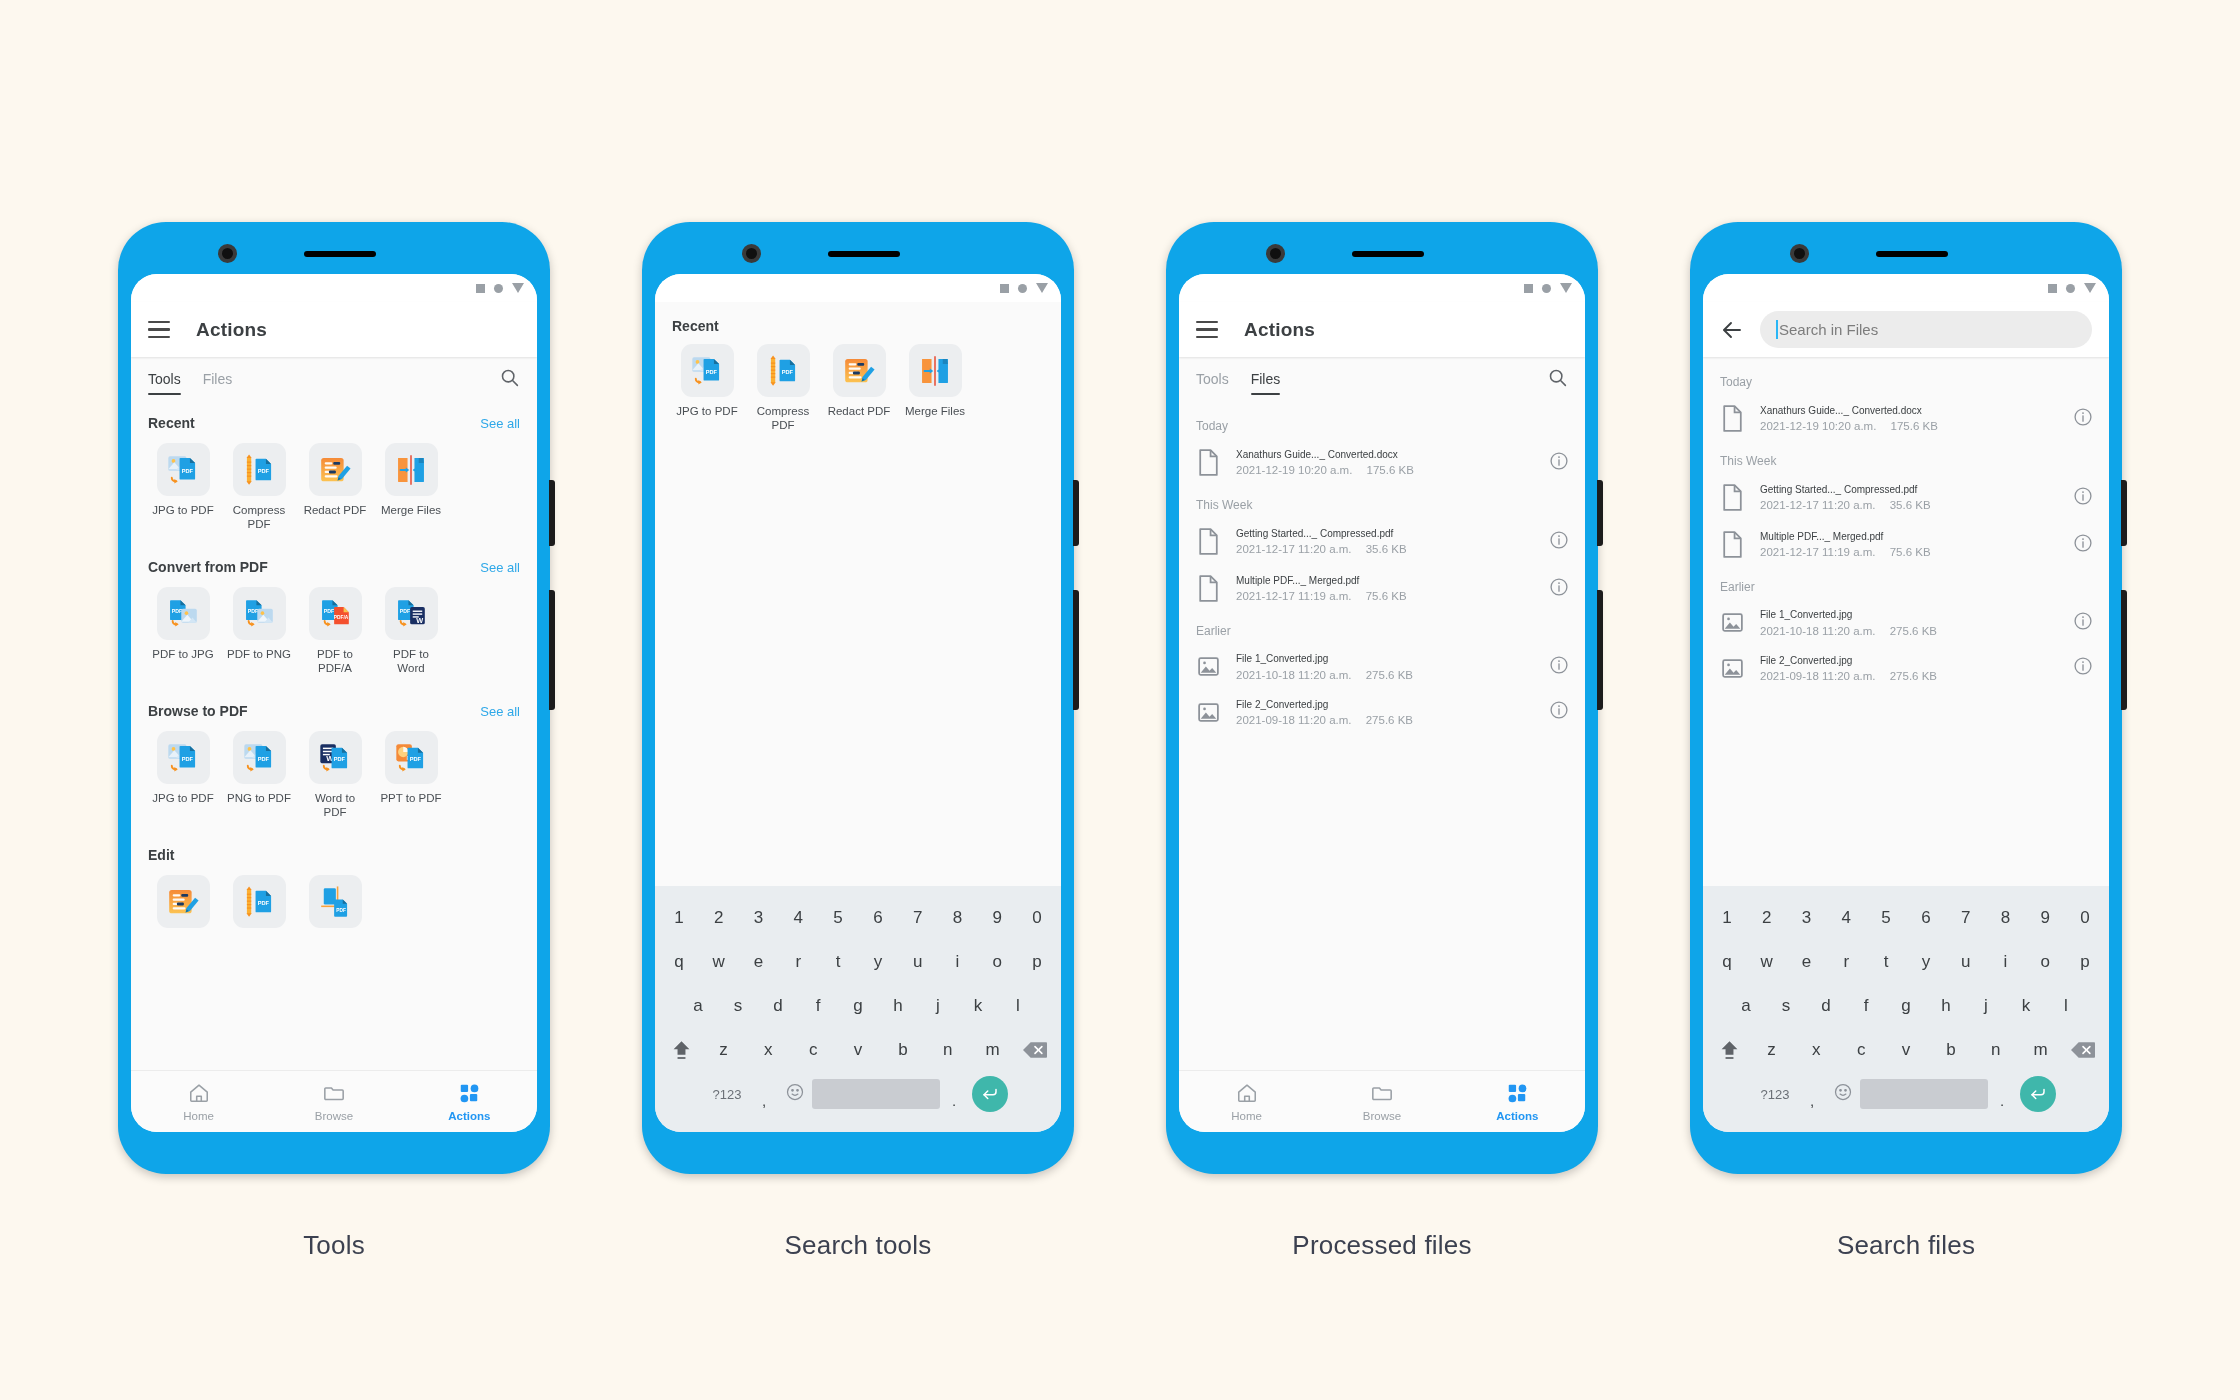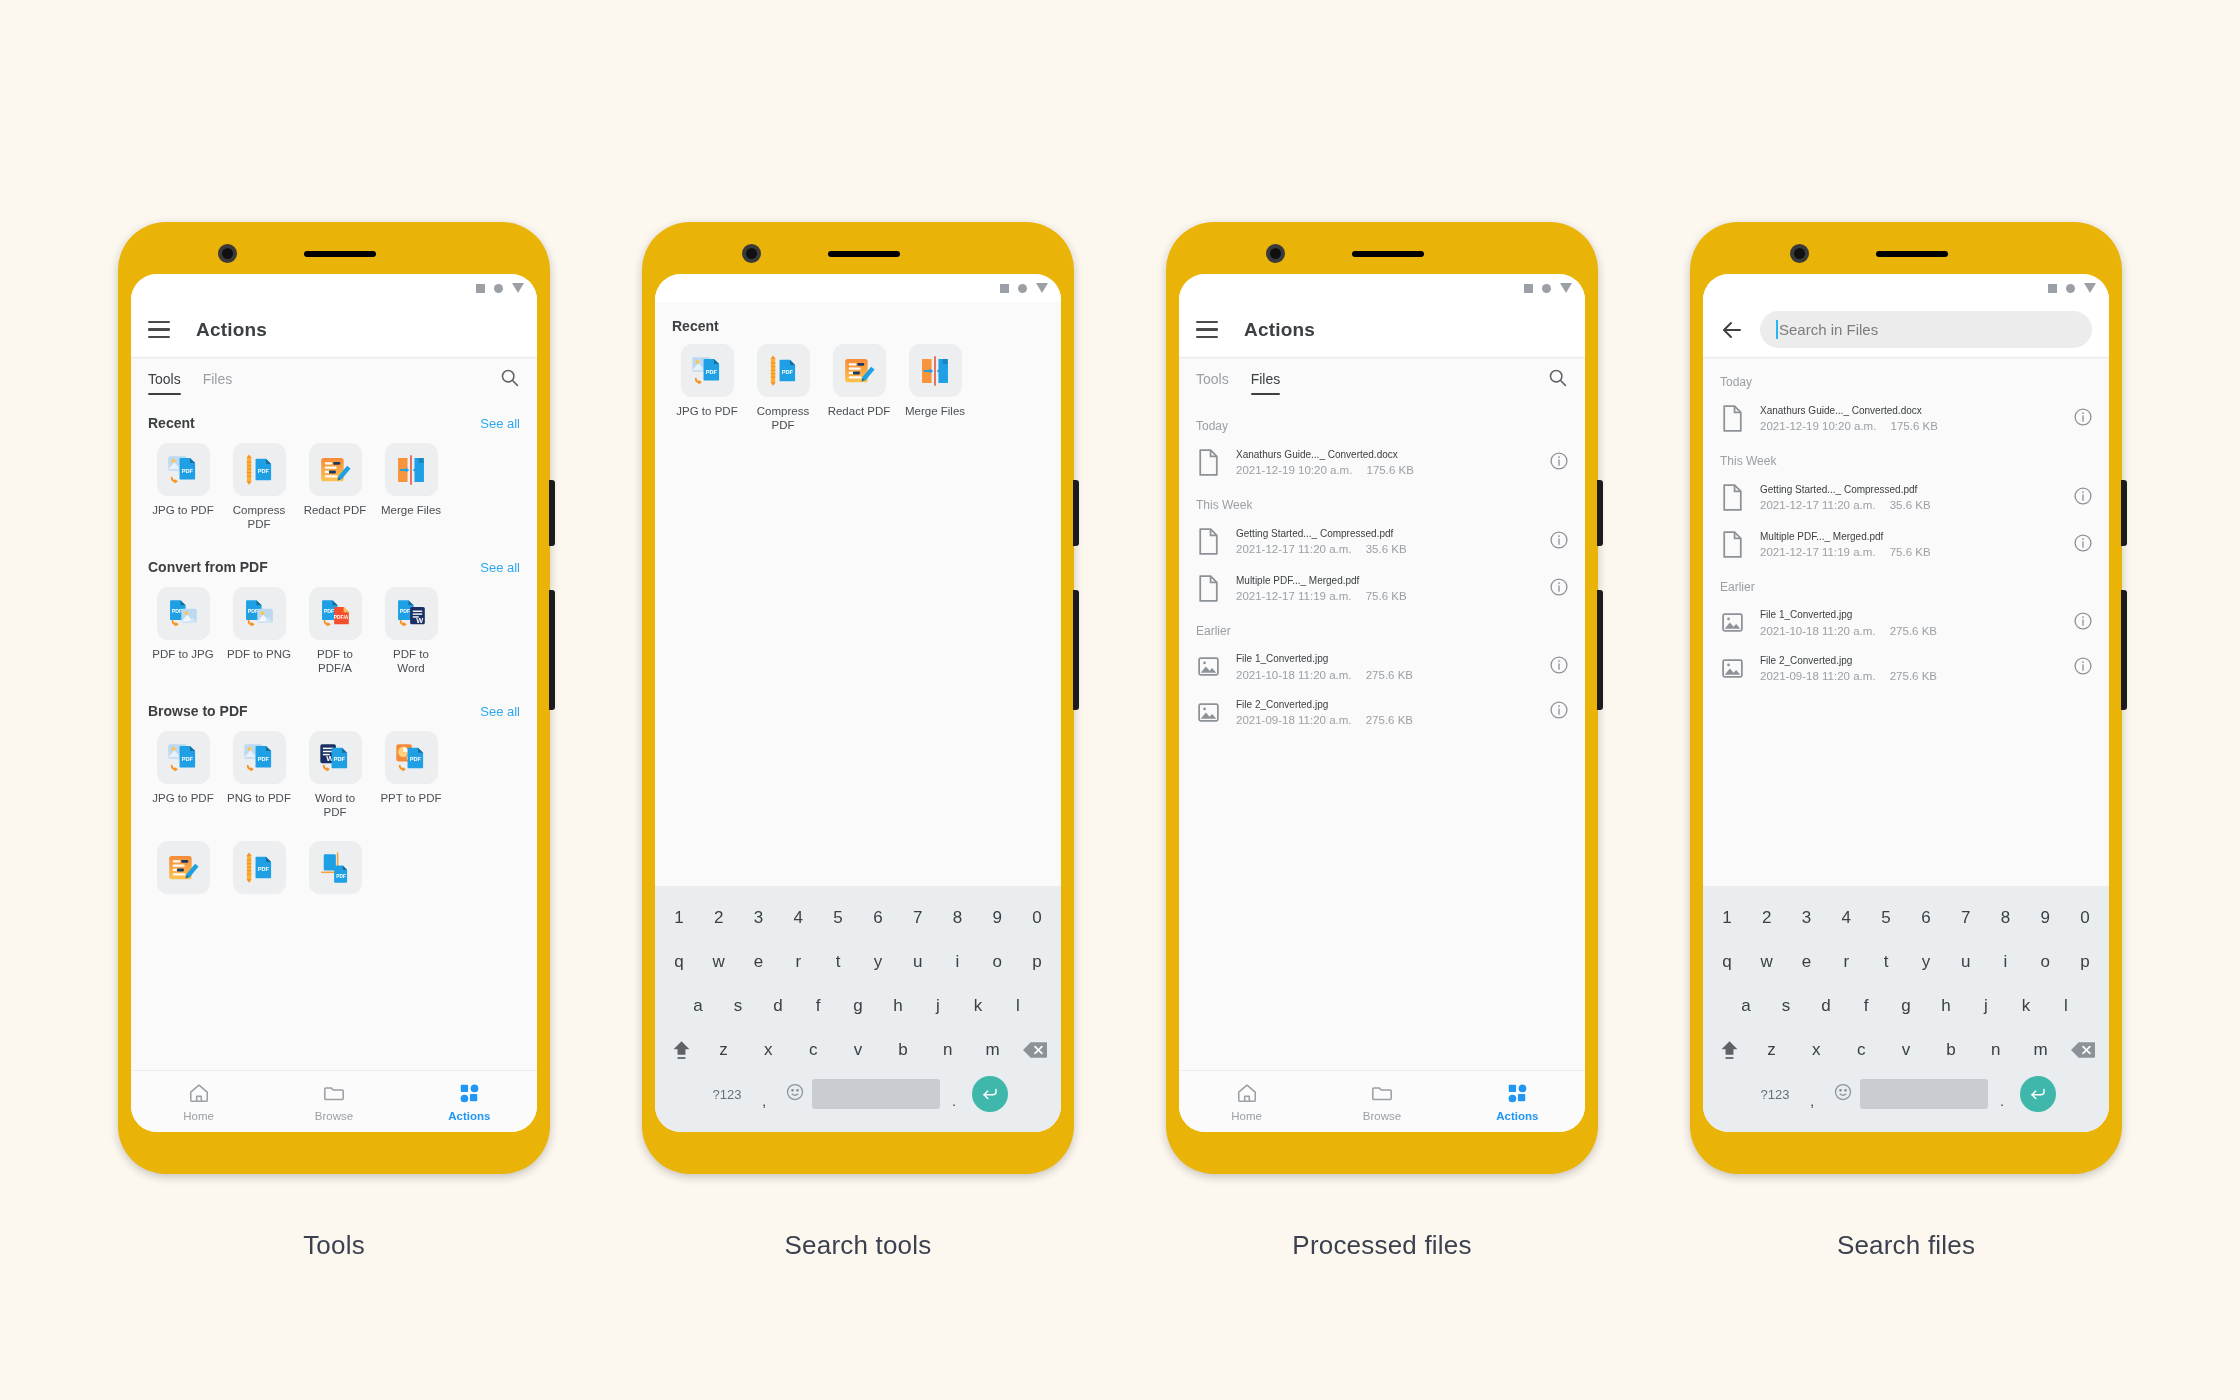--- a/index.html
+++ b/index.html
@@ -17,21 +17,21 @@
     align-items: flex-start;
     gap: 92px;
     padding-top: 222px;
   }
   .phone-col { display: flex; flex-direction: column; align-items: center; }
 
   
   .phone {
     position: relative;
     width: 432px; height: 952px;
-    background: #eab308;
+    background: #0ea5e9;
     border-radius: 48px;
     padding: 52px 13px 42px 13px;
     box-shadow: 0 3px 10px rgba(0,0,0,0.22);
   }
   .phone::before { 
     content: "";
     position: absolute; right: -5px; top: 258px;
     width: 6px; height: 66px; background: #1c1c1c; border-radius: 0 3px 3px 0;
   }
   .phone::after { 
@@ -461,20 +461,24 @@
                   <path d="M9 31 q0 4 5 4" stroke="#f79220" stroke-width="2.2" fill="none" stroke-linecap="round"></path>
                   <path d="M16 35 l-4-2.6 v5.2z" fill="#f79220"></path>
                 </svg>
               </div>
               <div class="tool-label">PPT to PDF</div>
             </div>
           </div>
 
           <div class="sec-gap"></div>
 
+          <div class="sec-head">
+            <div class="sec-title">Edit</div>
+            <div class="see-all"></div>
+          </div>
           <div class="tool-row">
             <div class="tool-cell">
               <div class="tool-tile">
                 <svg width="38" height="38" viewBox="0 0 44 44">
                   <defs>
                       <linearGradient id="og2" x1="0" y1="0" x2="0" y2="1">
                     <stop offset="0" stop-color="#f58a38"></stop>
                         <stop offset="1" stop-color="#fcc251"></stop>
                   </linearGradient>
                     </defs>

